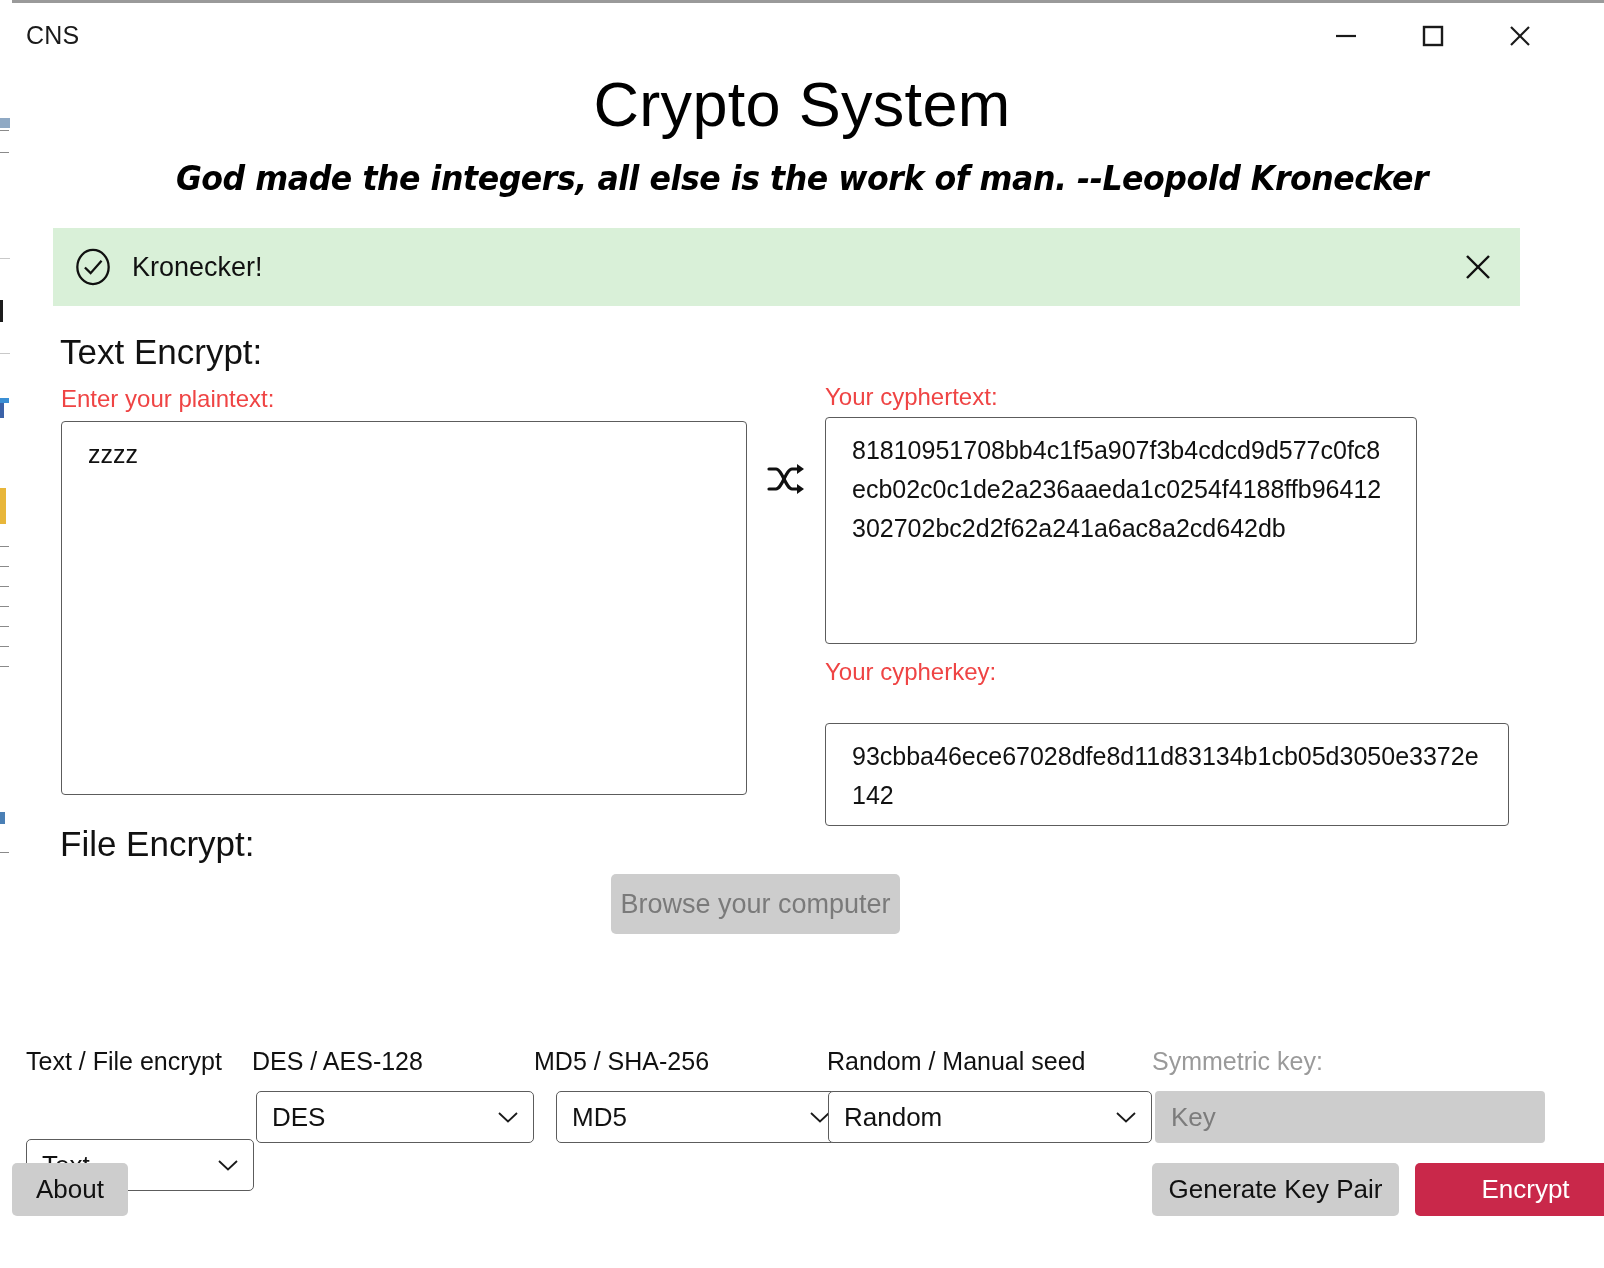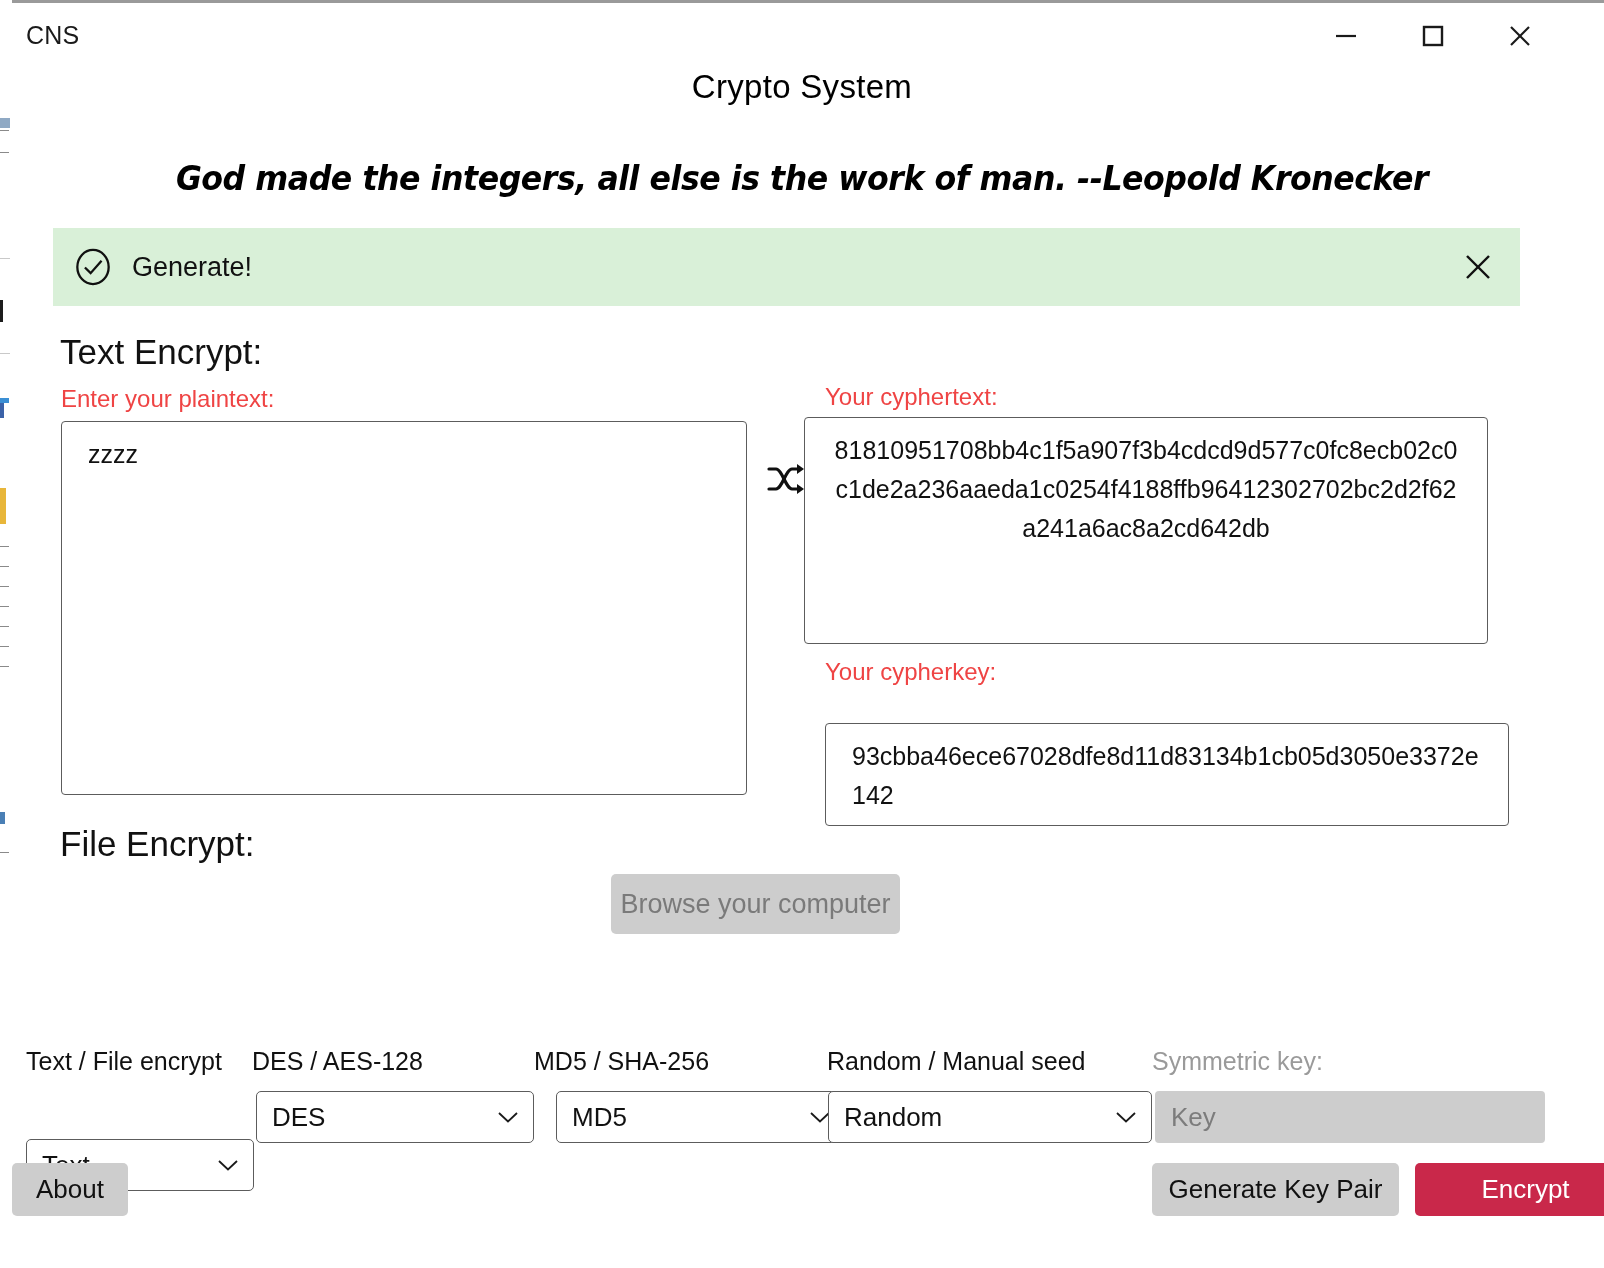--- a/index.html
+++ b/index.html
@@ -51,21 +51,21 @@
   #btn-max { left: 1387px; }
   #btn-close { left: 1474px; }
   .win-btn svg { display: block; }
 
   
   #page-title {
     position: absolute;
     left: 0; top: 68px;
     width: 1604px;
     text-align: center;
-    font-size: 33px;
+    font-size: 63px;
     font-weight: 400;
     color: #000;
     letter-spacing: .3px;
   }
   #quote {
     position: absolute;
     left: 0; top: 158px;
     width: 1604px;
     text-align: center;
     font-size: 34px;
@@ -137,22 +137,22 @@
     overflow: hidden;
     word-break: break-all;
     white-space: pre-wrap;
     font-family: "Liberation Sans", sans-serif;
   }
   #plaintext-box {
     left: 61px; top: 421px;
     width: 686px; height: 374px;
   }
   #cyphertext-box {
-    left: 804px; top: 417px;
-    width: 684px; height: 227px; text-align: center;
+    left: 825px; top: 417px;
+    width: 592px; height: 227px;
   }
   #cypherkey-box {
     left: 825px; top: 692px;
     width: 684px; height: 103px; margin-top: 31px;
   }
 
   #shuffle-icon {
     position: absolute;
     left: 766px; top: 459px;
     width: 40px; height: 40px;
@@ -303,21 +303,21 @@
 </div>
 
 <div id="page-title">Crypto System</div>
 <div id="quote">God made the integers, all else is the work of man. --Leopold Kronecker</div>
 
 <div id="alert">
   <svg id="alert-check" viewBox="0 0 40 40">
     <ellipse cx="20" cy="20" rx="16.5" ry="18" fill="none" stroke="#101010" stroke-width="2.4"></ellipse>
     <polyline points="11.5,20.5 17.5,26.5 29,13.5" fill="none" stroke="#101010" stroke-width="2.4"></polyline>
   </svg>
-  <span id="alert-text">Generate!</span>
+  <span id="alert-text">Kronecker!</span>
   <div id="alert-close">
     <svg width="34" height="34" viewBox="0 0 34 34">
       <line x1="6" y1="6" x2="28" y2="28" stroke="#101010" stroke-width="2.4"></line>
       <line x1="28" y1="6" x2="6" y2="28" stroke="#101010" stroke-width="2.4"></line>
     </svg>
   </div>
 </div>
 
 <div class="section-heading" id="h-text-encrypt">Text Encrypt:</div>
 

